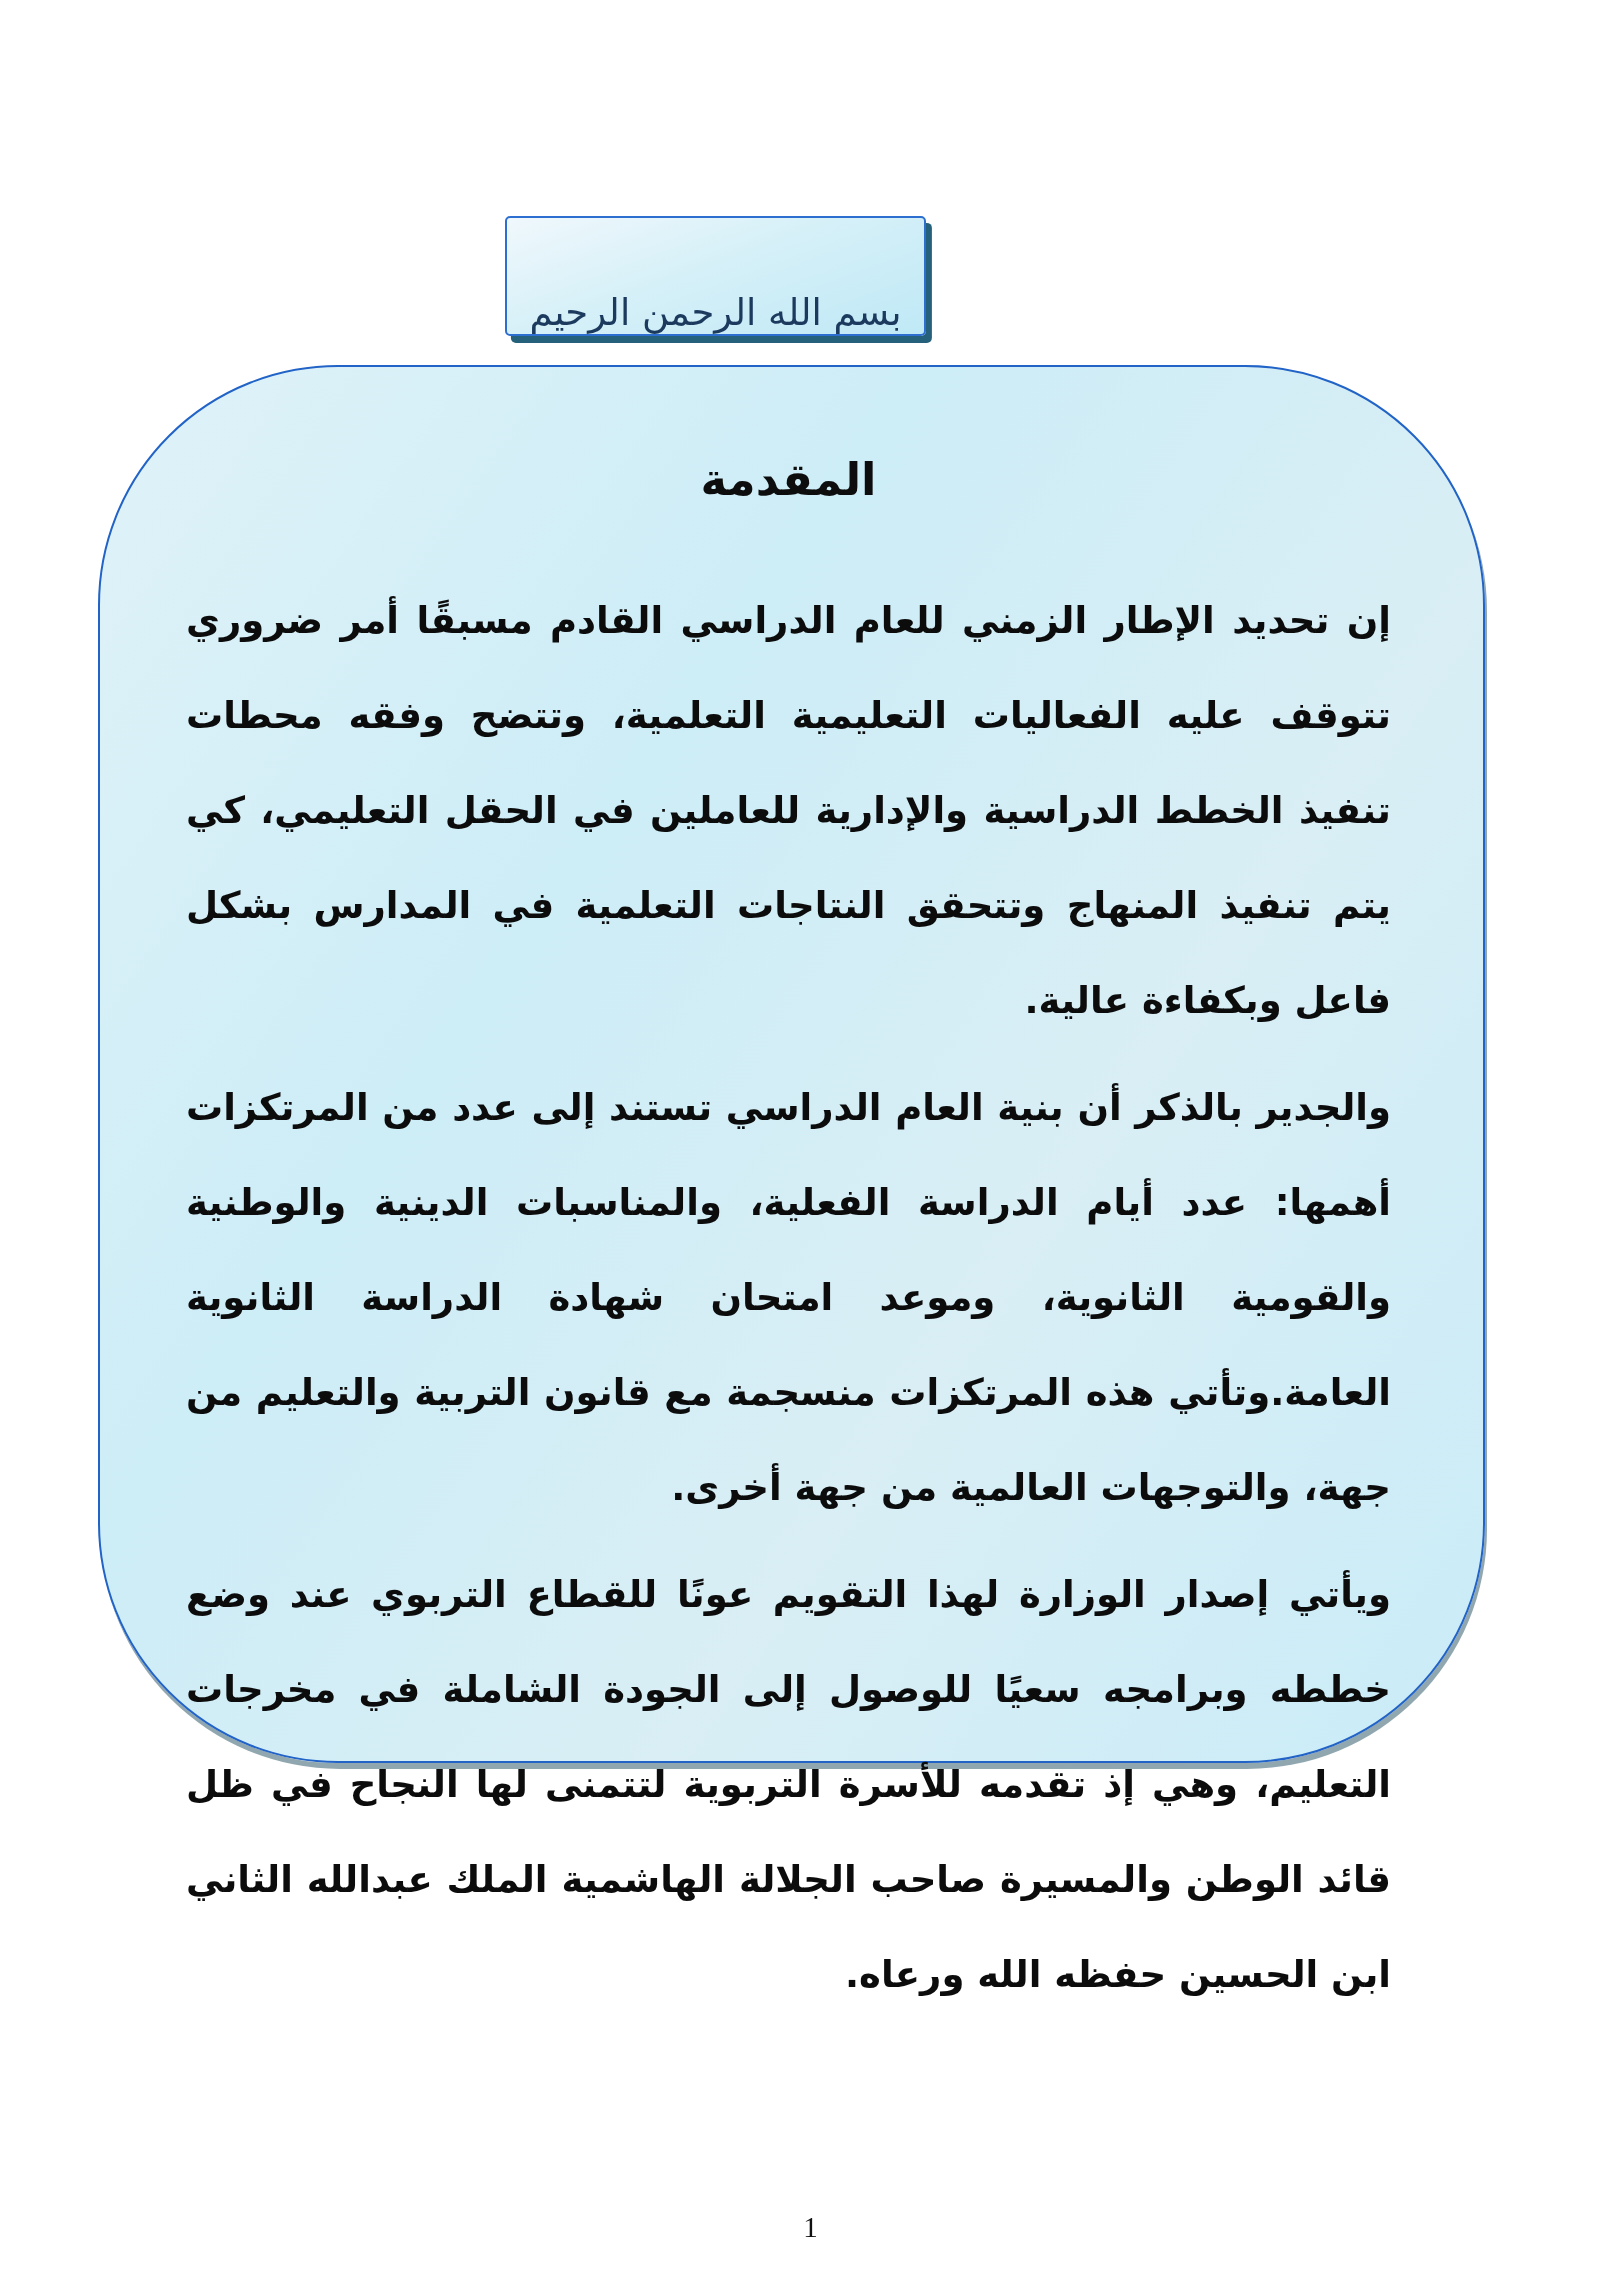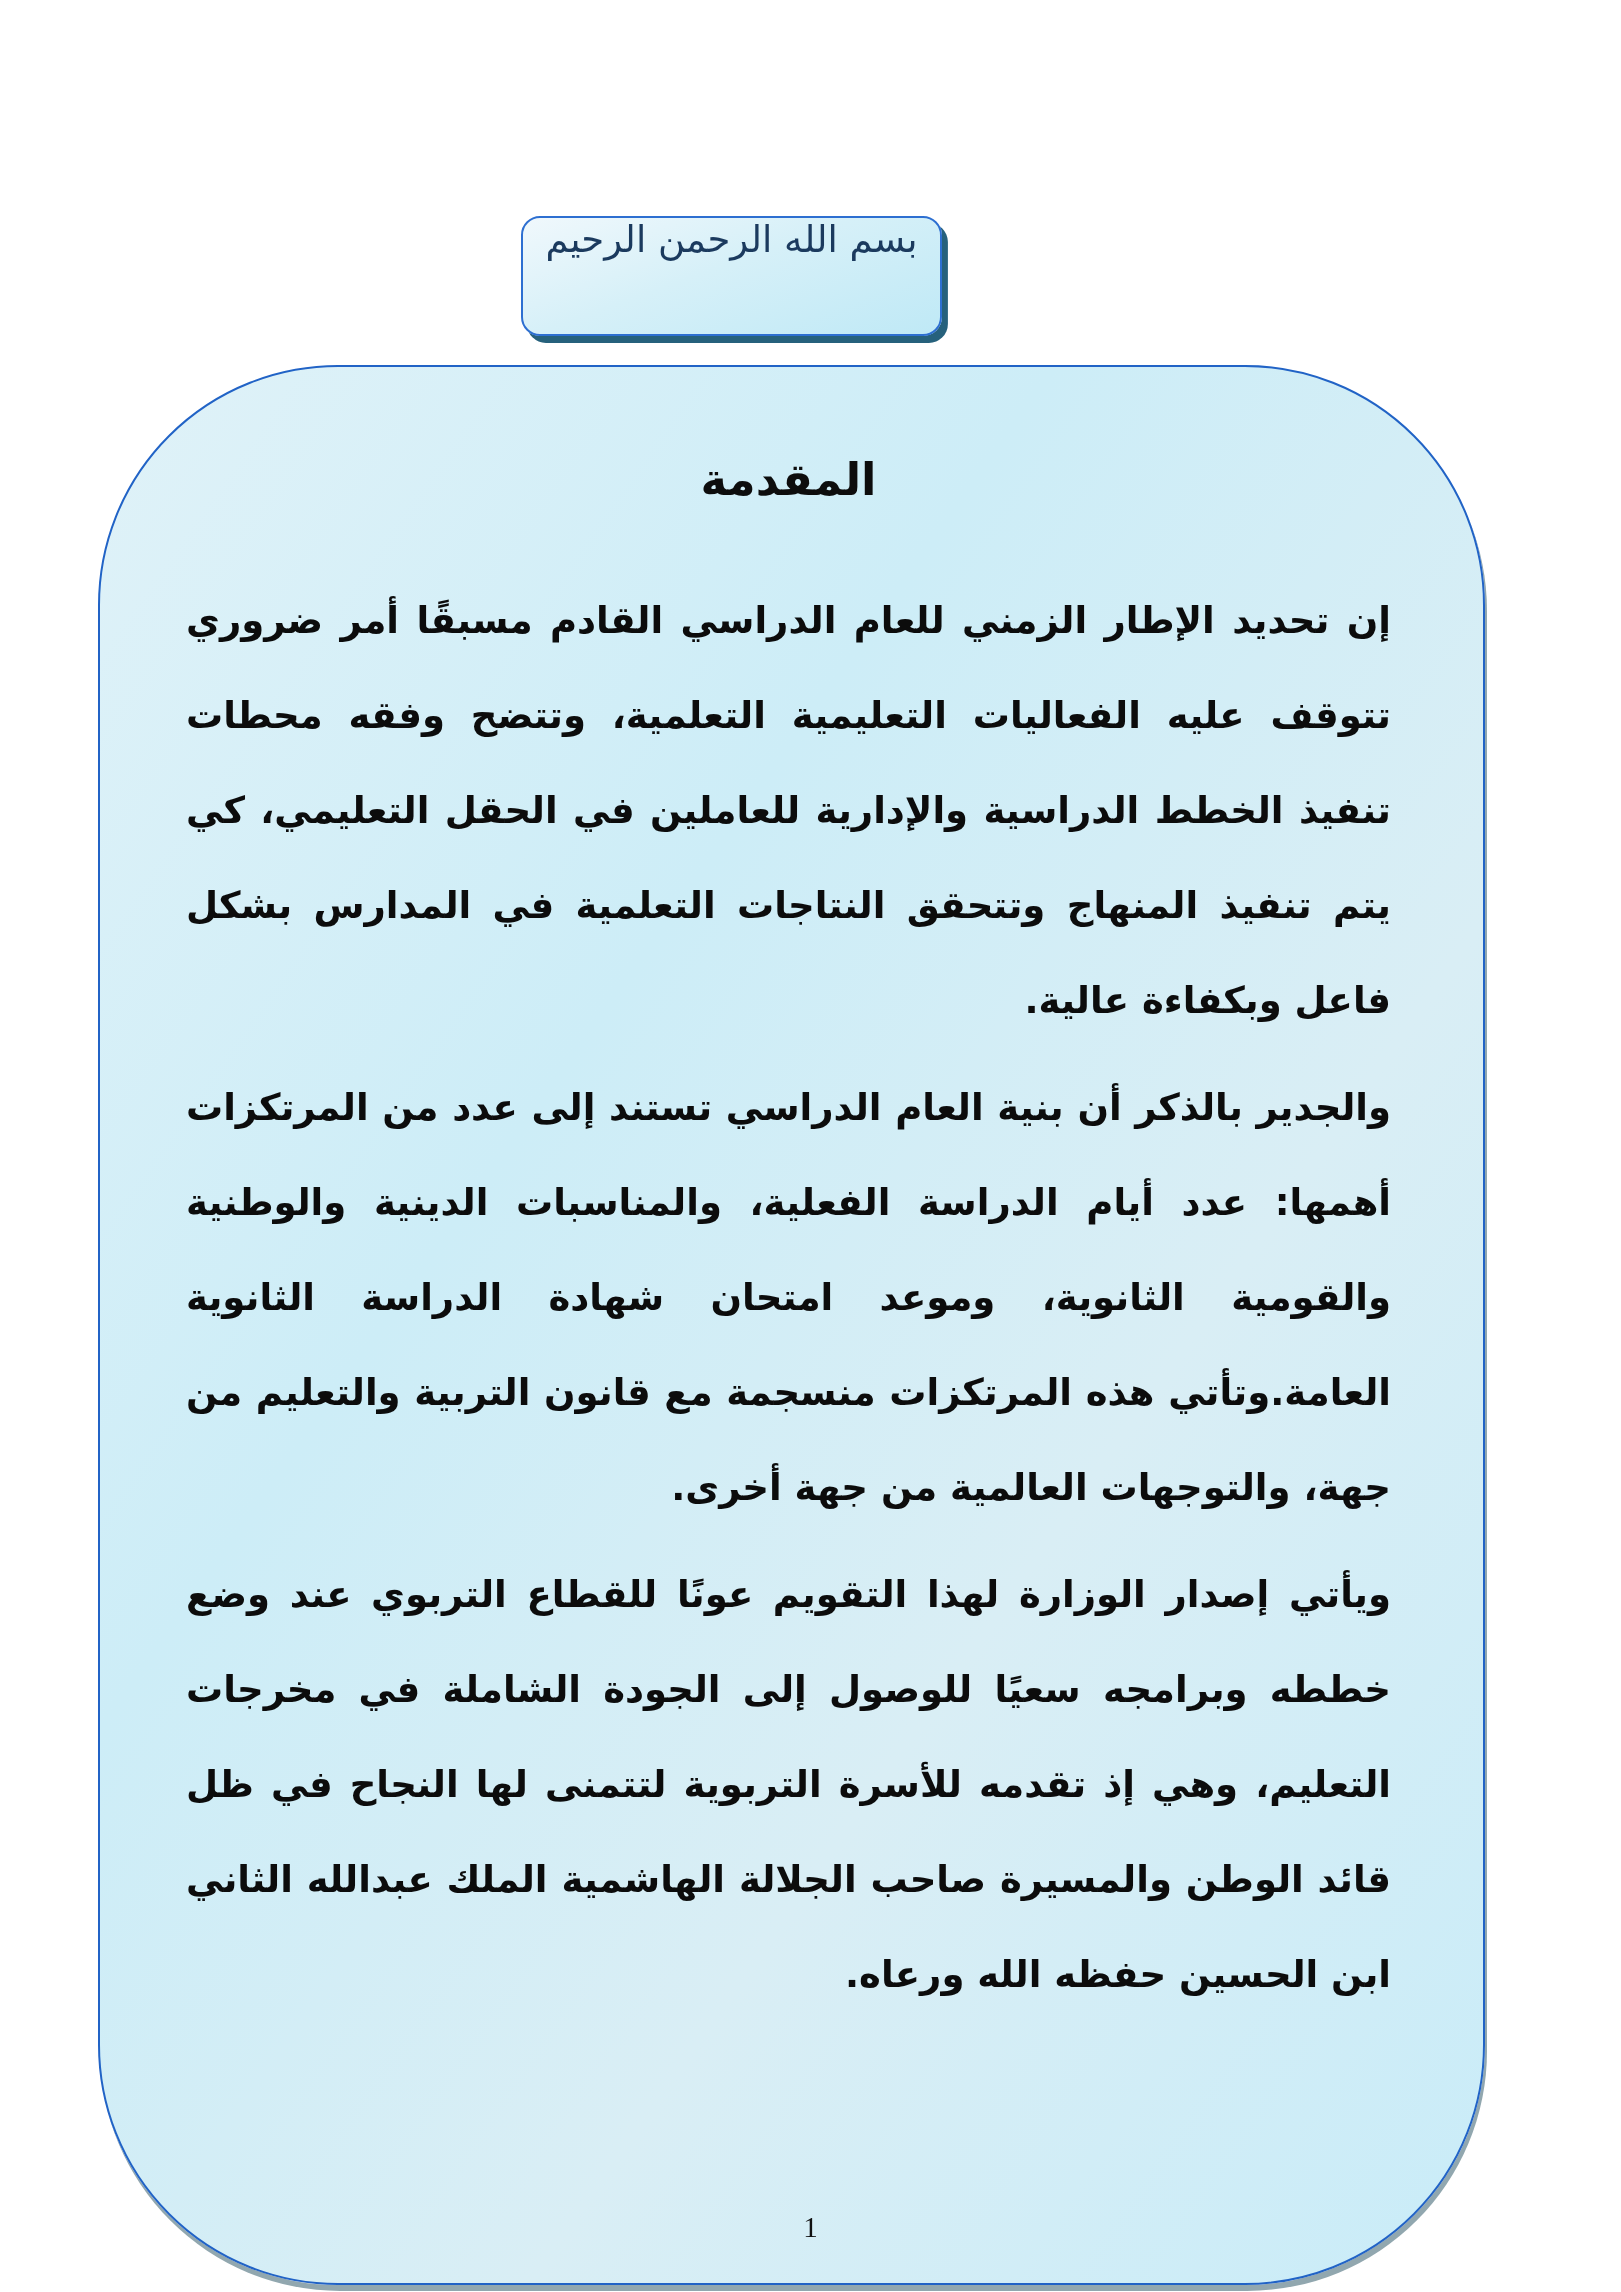--- a/index.html
+++ b/index.html
@@ -11,49 +11,49 @@
     position: relative;
     width: 1621px;
     height: 2293px;
     background: #ffffff;
     overflow: hidden;
   }
 
   
   .bismillah-box {
     position: absolute;
-    left: 521px;
+    left: 505px;
     top: 216px;
     width: 421px;
     height: 120px;
     box-sizing: border-box;
     border: 2.9px solid #2d6fd1;
-    border-radius: 19px;
+    border-radius: 5px;
     background: linear-gradient(160deg, #f0f8fc 0%, #d6f0f8 45%, #bfe9f6 100%);
     box-shadow: 5.9px 6.9px 0 #26617c;
     display: flex;
-    align-items: flex-start;
+    align-items: flex-end;
     justify-content: center;
   }
   .bismillah-box .bismillah-text {
     font-family: "DejaVu Sans", sans-serif;
     font-size: 37px;
     font-weight: 500;
     color: #1b3a5e;
     direction: rtl;
     white-space: nowrap;
   }
 
   
   .main-panel {
     position: absolute;
     left: 98px;
     top: 365px;
     width: 1387px;
-    height: 1920px;
+    height: 1398px;
     box-sizing: border-box;
     border: 2.9px solid #2163c6;
     border-radius: 240px;
     background: linear-gradient(125deg, #e0f2f8 0%, #cdedf7 35%, #d9eef5 65%, #c9ecf8 100%);
     box-shadow: 2px 5.9px 0 #91a7af;
     padding: 86px 80px 16px 74px;
     direction: rtl;
   }
   .intro-title {
     margin: 0 0 67px 0;

